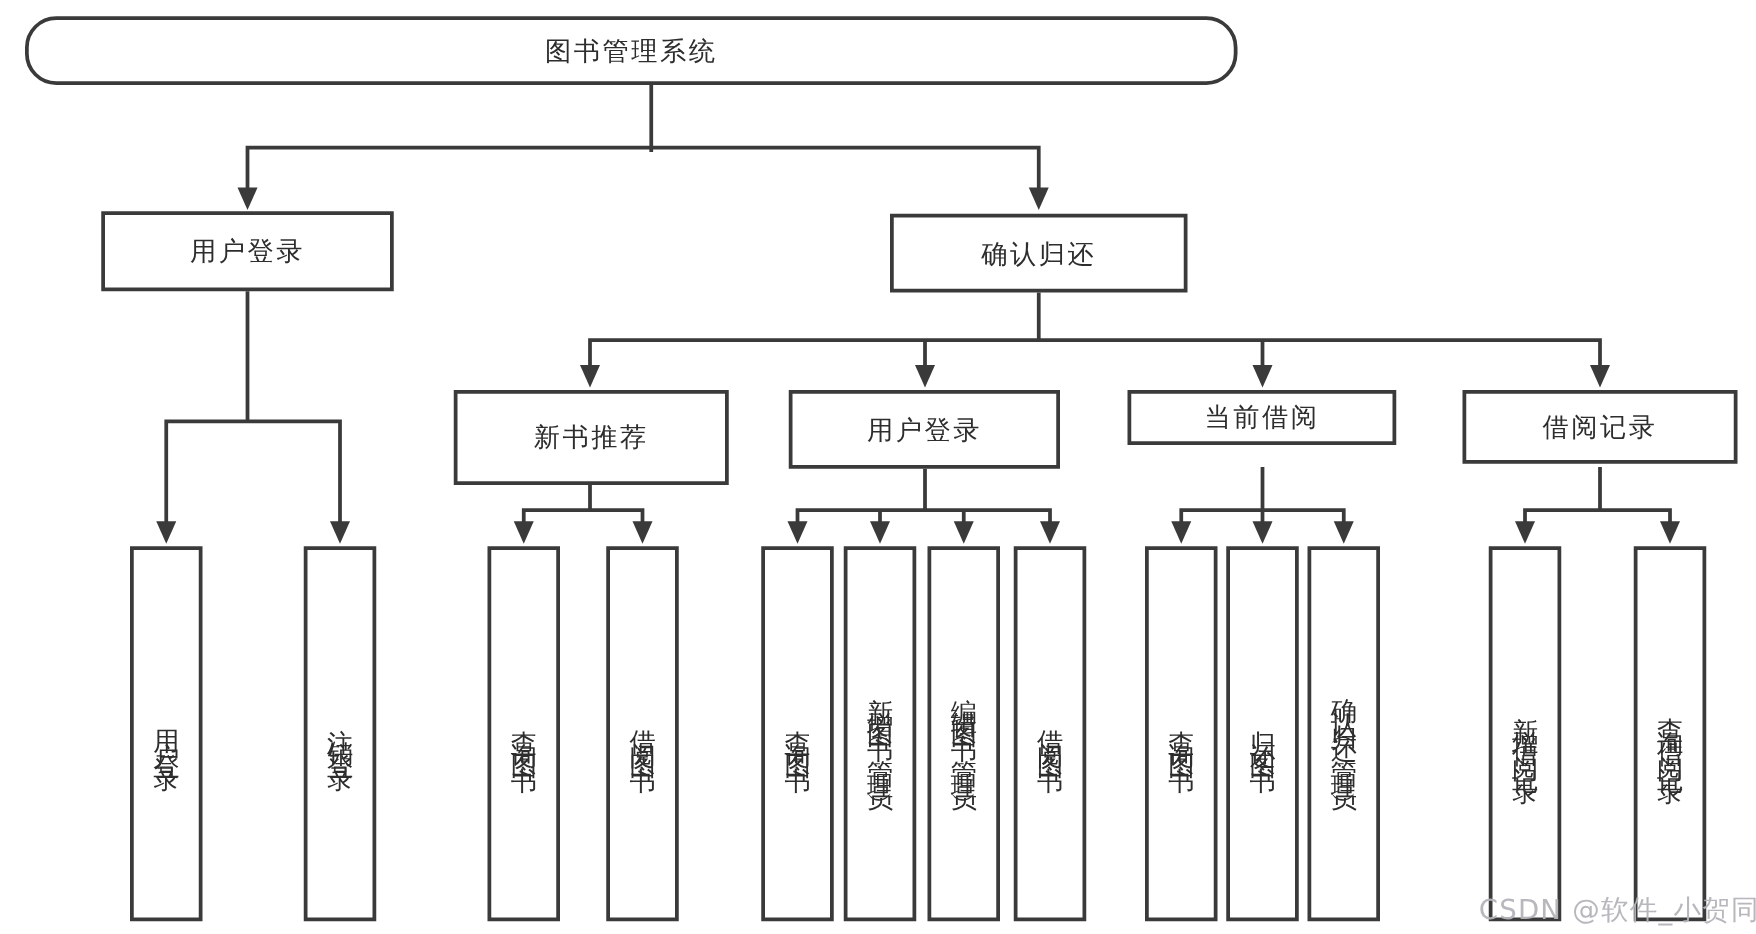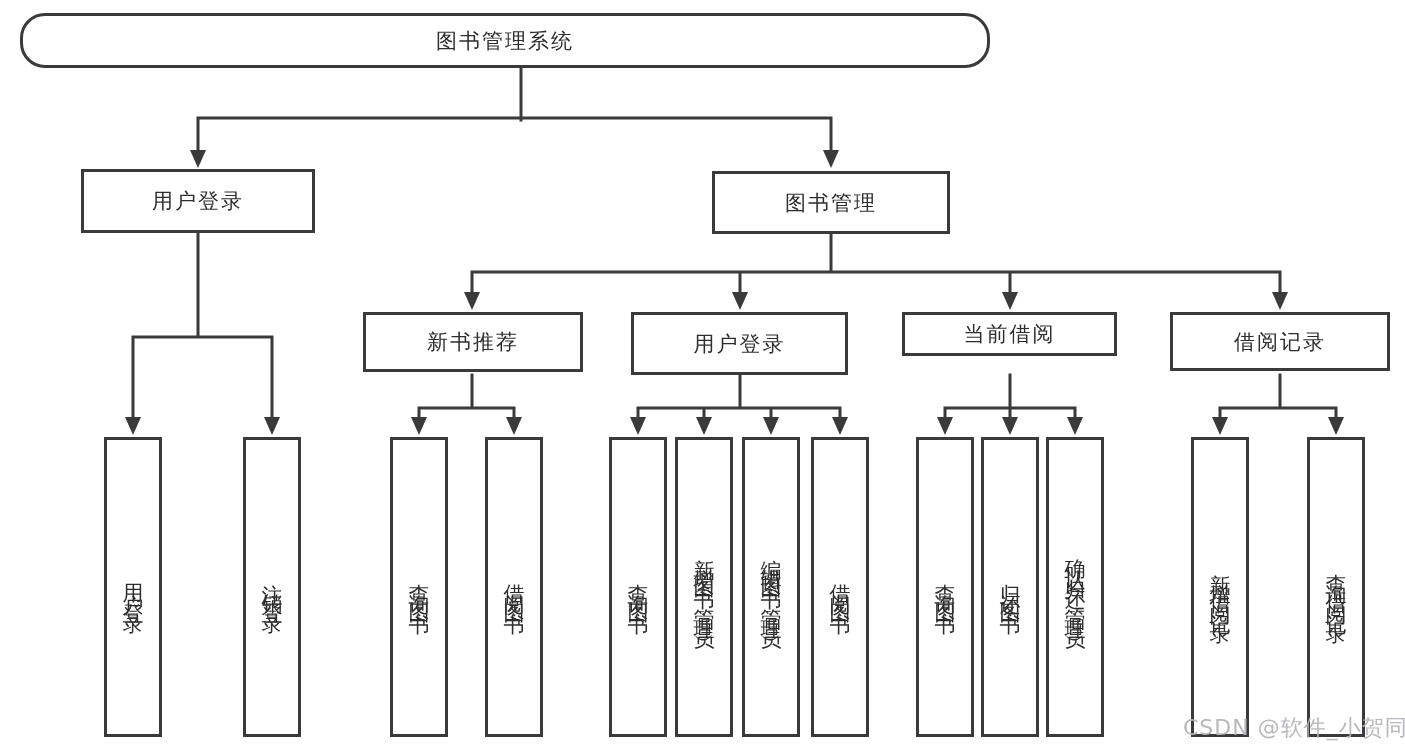--- a/index.html
+++ b/index.html
@@ -24,21 +24,21 @@
   .v-label{
     writing-mode:vertical-rl;text-orientation:mixed;
     font-size:21px;letter-spacing:10px;white-space:nowrap;
   }
   
   #n-root{left:20px;top:13px;width:970px;height:55px;border-radius:25px;}
   
   #n-user-login{left:81px;top:169px;width:234px;height:64px;}
   #n-book-mgmt{left:712px;top:171px;width:238px;height:63px;}
   
-  #n-new-book{left:363px;top:312px;width:220px;height:60px;}
+  #n-new-book{left:363px;top:312px;width:220px;height:76px;}
   #n-book-borrow{left:631px;top:312px;width:217px;height:63px;}
   #n-current-borrow{left:902px;top:312px;width:215px;height:44px;}
   #n-borrow-record{left:1170px;top:312px;width:220px;height:59px;}
   
   .leaf{top:437px;width:58px;height:300px;}
   #l-ul-0{left:104px;} #l-ul-1{left:243px;}
   #l-nb-0{left:390px;} #l-nb-1{left:485px;}
   #l-bb-0{left:609px;} #l-bb-1{left:675px;} #l-bb-2{left:742px;} #l-bb-3{left:811px;}
   #l-cb-0{left:916px;} #l-cb-1{left:981px;} #l-cb-2{left:1046px;}
   #l-br-0{left:1191px;} #l-br-1{left:1307px;}
@@ -109,21 +109,21 @@
   </svg>
 
   <div class="box" id="n-root">
     <span class="h-label">图书管理系统</span>
   </div>
 
   <div class="box" id="n-user-login">
     <span class="h-label">用户登录</span>
   </div>
   <div class="box" id="n-book-mgmt">
-    <span class="h-label">图书管理</span>
+    <span class="h-label">确认归还</span>
   </div>
 
   <div class="box" id="n-new-book">
     <span class="h-label">新书推荐</span>
   </div>
   <div class="box" id="n-book-borrow">
     <span class="h-label">用户登录</span>
   </div>
   <div class="box" id="n-current-borrow">
     <span class="h-label">当前借阅</span>

